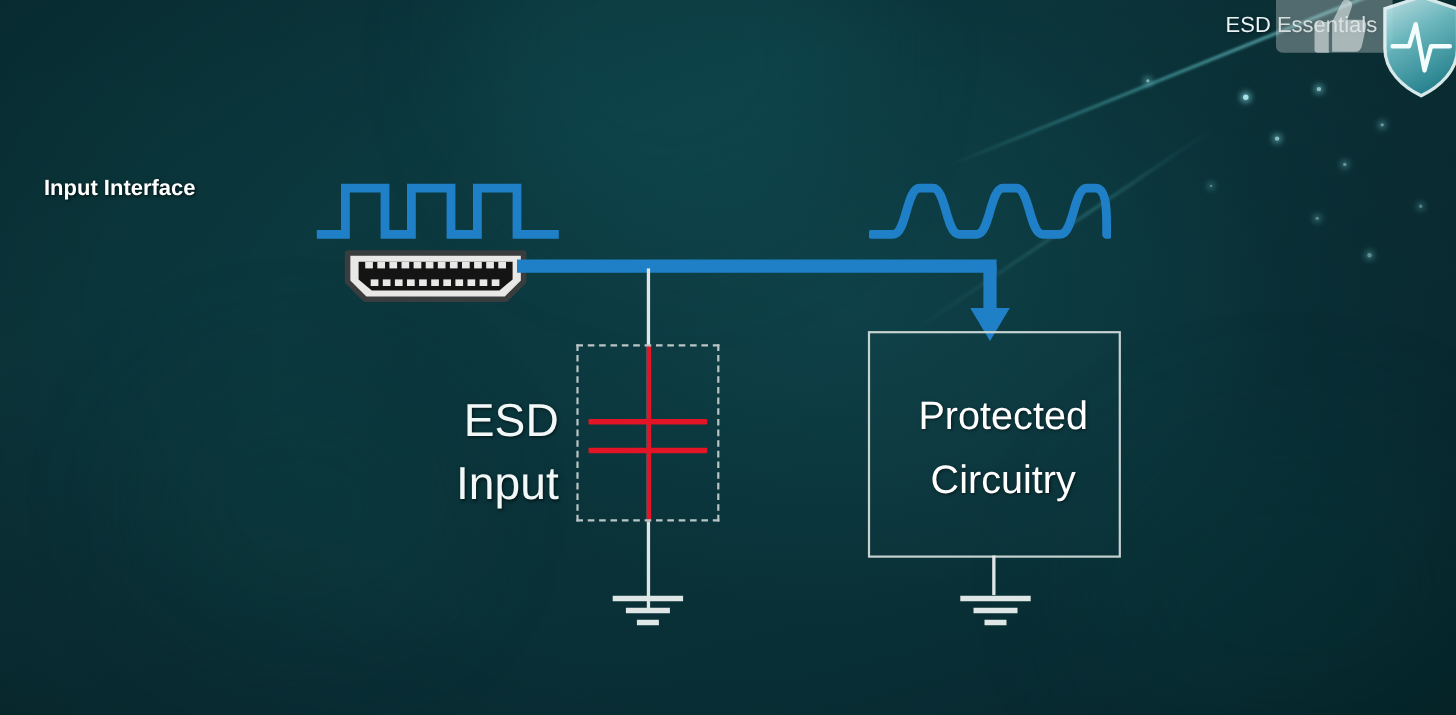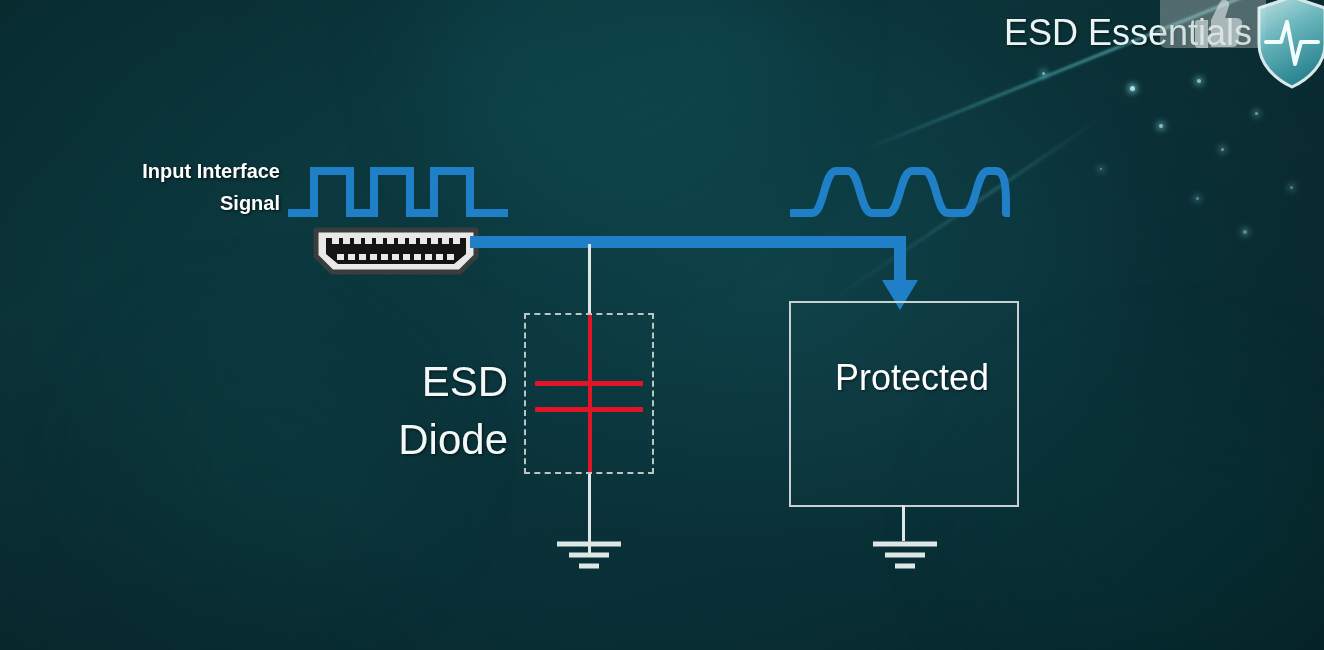--- a/index.html
+++ b/index.html
@@ -70,21 +70,21 @@
     left: 30px; top: 16px;
     font-size: 42px;
     letter-spacing: 0.2px;
     color: #ffffff;
     text-shadow: 2px 2px 4px rgba(0,0,0,0.65);
     white-space: nowrap;
   }
   .brand {
     position: absolute;
     right: 72px; top: 12px;
-    font-size: 36px;
+    font-size: 20px;
     color: #e9f4f5;
     text-shadow: 1px 1px 3px rgba(0,0,0,0.5);
     white-space: nowrap;
   }
 
   
   .overlay-chip {
     position: absolute;
     left: 1160px; top: -12px;
     width: 106px; height: 60px;
@@ -102,21 +102,21 @@
 
   
   .lbl {
     position: absolute;
     font-weight: bold;
     font-size: 20px;
     line-height: 1.6;
     color: #ffffff;
     text-shadow: 1px 1px 3px rgba(0,0,0,0.75);
   }
-  .lbl-left  { left: 40px; top: 155px; width: 240px; text-align: right; }
+  .lbl-left  { left: 40px; top: 155px; width: 240px; text-align: left; }
   .lbl-right { left: 1026px; top: 142px; width: 240px; text-align: left; }
 
   
   .wave { position: absolute; }
   .wave-clean { left: 288px; top: 163px; }
   .wave-dist  { left: 790px; top: 163px; }
 
   .connector { position: absolute; left: 310px; top: 226px; }
 
   .trace { position: absolute; left: 470px; top: 232px; }
@@ -230,21 +230,20 @@
         <stop offset="45%" stop-color="#74c3c9"></stop>
         <stop offset="100%" stop-color="#2e8d99"></stop>
       </linearGradient>
     </defs>
     <path d="M38 3 L71 14 V50 C71 70 55 85 38 93 C21 85 5 70 5 50 V14 Z" fill="url(#shieldGrad)" stroke="#eaf9fa" stroke-width="3" opacity="0.92"></path>
     <path d="M12 48 H27 L33 28 L41 70 L47 48 H64" fill="none" stroke="#f3fdfd" stroke-width="4" stroke-linejoin="round" stroke-linecap="round"></path>
   </svg>
 
   <div class="lbl lbl-left">
     <div>Input Interface</div>
-    <div>Signal</div>
   </div>
 
 
   <svg class="wave wave-clean" width="220" height="58" viewBox="0 0 220 58">
     <path d="M2 50 H26 V8 H62 V50 H86 V8 H122 V50 H146 V8 H182 V50 H218" fill="none" stroke="#1f80c8" stroke-width="8" stroke-linecap="square" stroke-linejoin="miter"></path>
   </svg>
 
   <svg class="wave wave-dist" width="220" height="58" viewBox="0 0 220 58">
     <path d="M2 50 H22 C34 50 34 8 46 8 H58 C70 8 70 50 82 50
              H98 C110 50 110 8 122 8 H134 C146 8 146 50 158 50
@@ -288,26 +287,27 @@
   </svg>
 
   <div class="drop-line"></div>
   <div class="cap-stem"></div>
   <div class="dashbox"></div>
   <div class="cap-plate cap-plate-top"></div>
   <div class="cap-plate cap-plate-bot"></div>
 
   <div class="esd-label">
     <div>ESD</div>
-    <div>Diode</div>
+    <div>Input</div>
   </div>
 
   <div class="protbox"></div>
   <div class="prot-label">
     <div>Protected</div>
+    <div>Circuitry</div>
   </div>
   <div class="prot-stem"></div>
 
   <svg class="gnd gnd-left" width="74" height="34" viewBox="0 0 74 34">
     <path d="M5 6 H69 M17 17 H57 M27 28 H47" stroke="#dfe7e6" stroke-width="5" stroke-linecap="butt"></path>
   </svg>
   <svg class="gnd gnd-right" width="74" height="34" viewBox="0 0 74 34">
     <path d="M5 6 H69 M17 17 H57 M27 28 H47" stroke="#dfe7e6" stroke-width="5" stroke-linecap="butt"></path>
   </svg>
 

